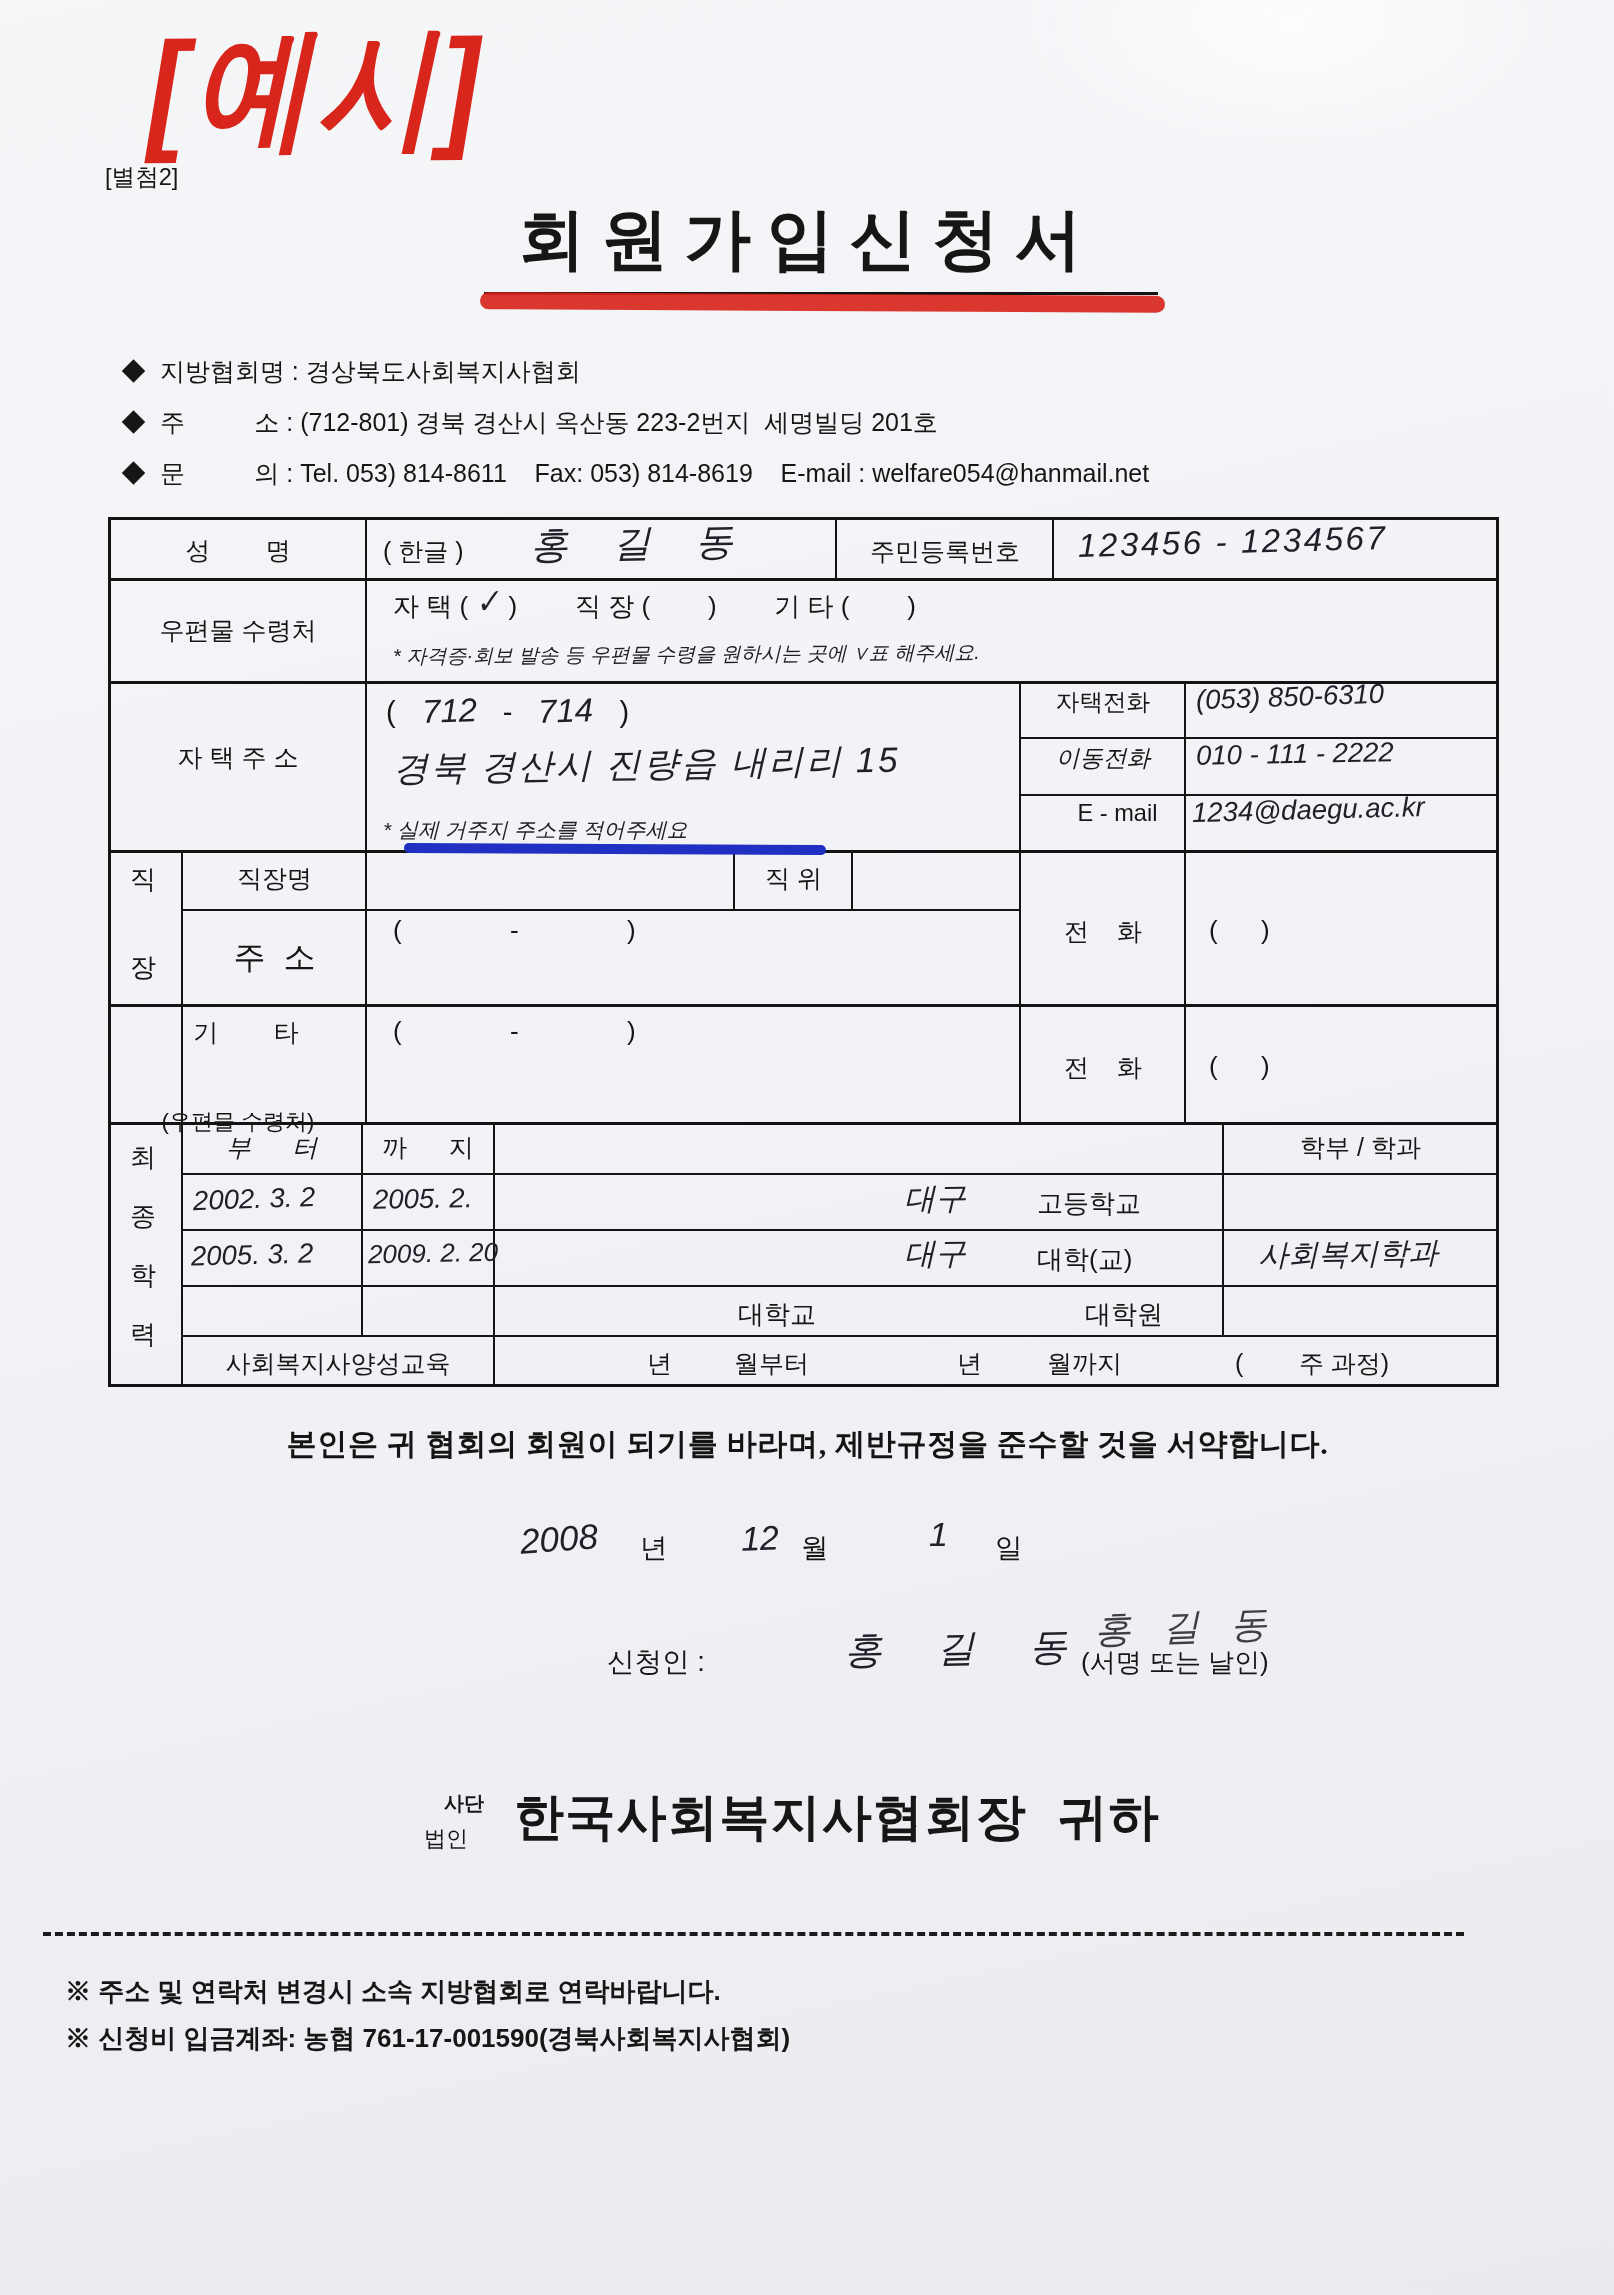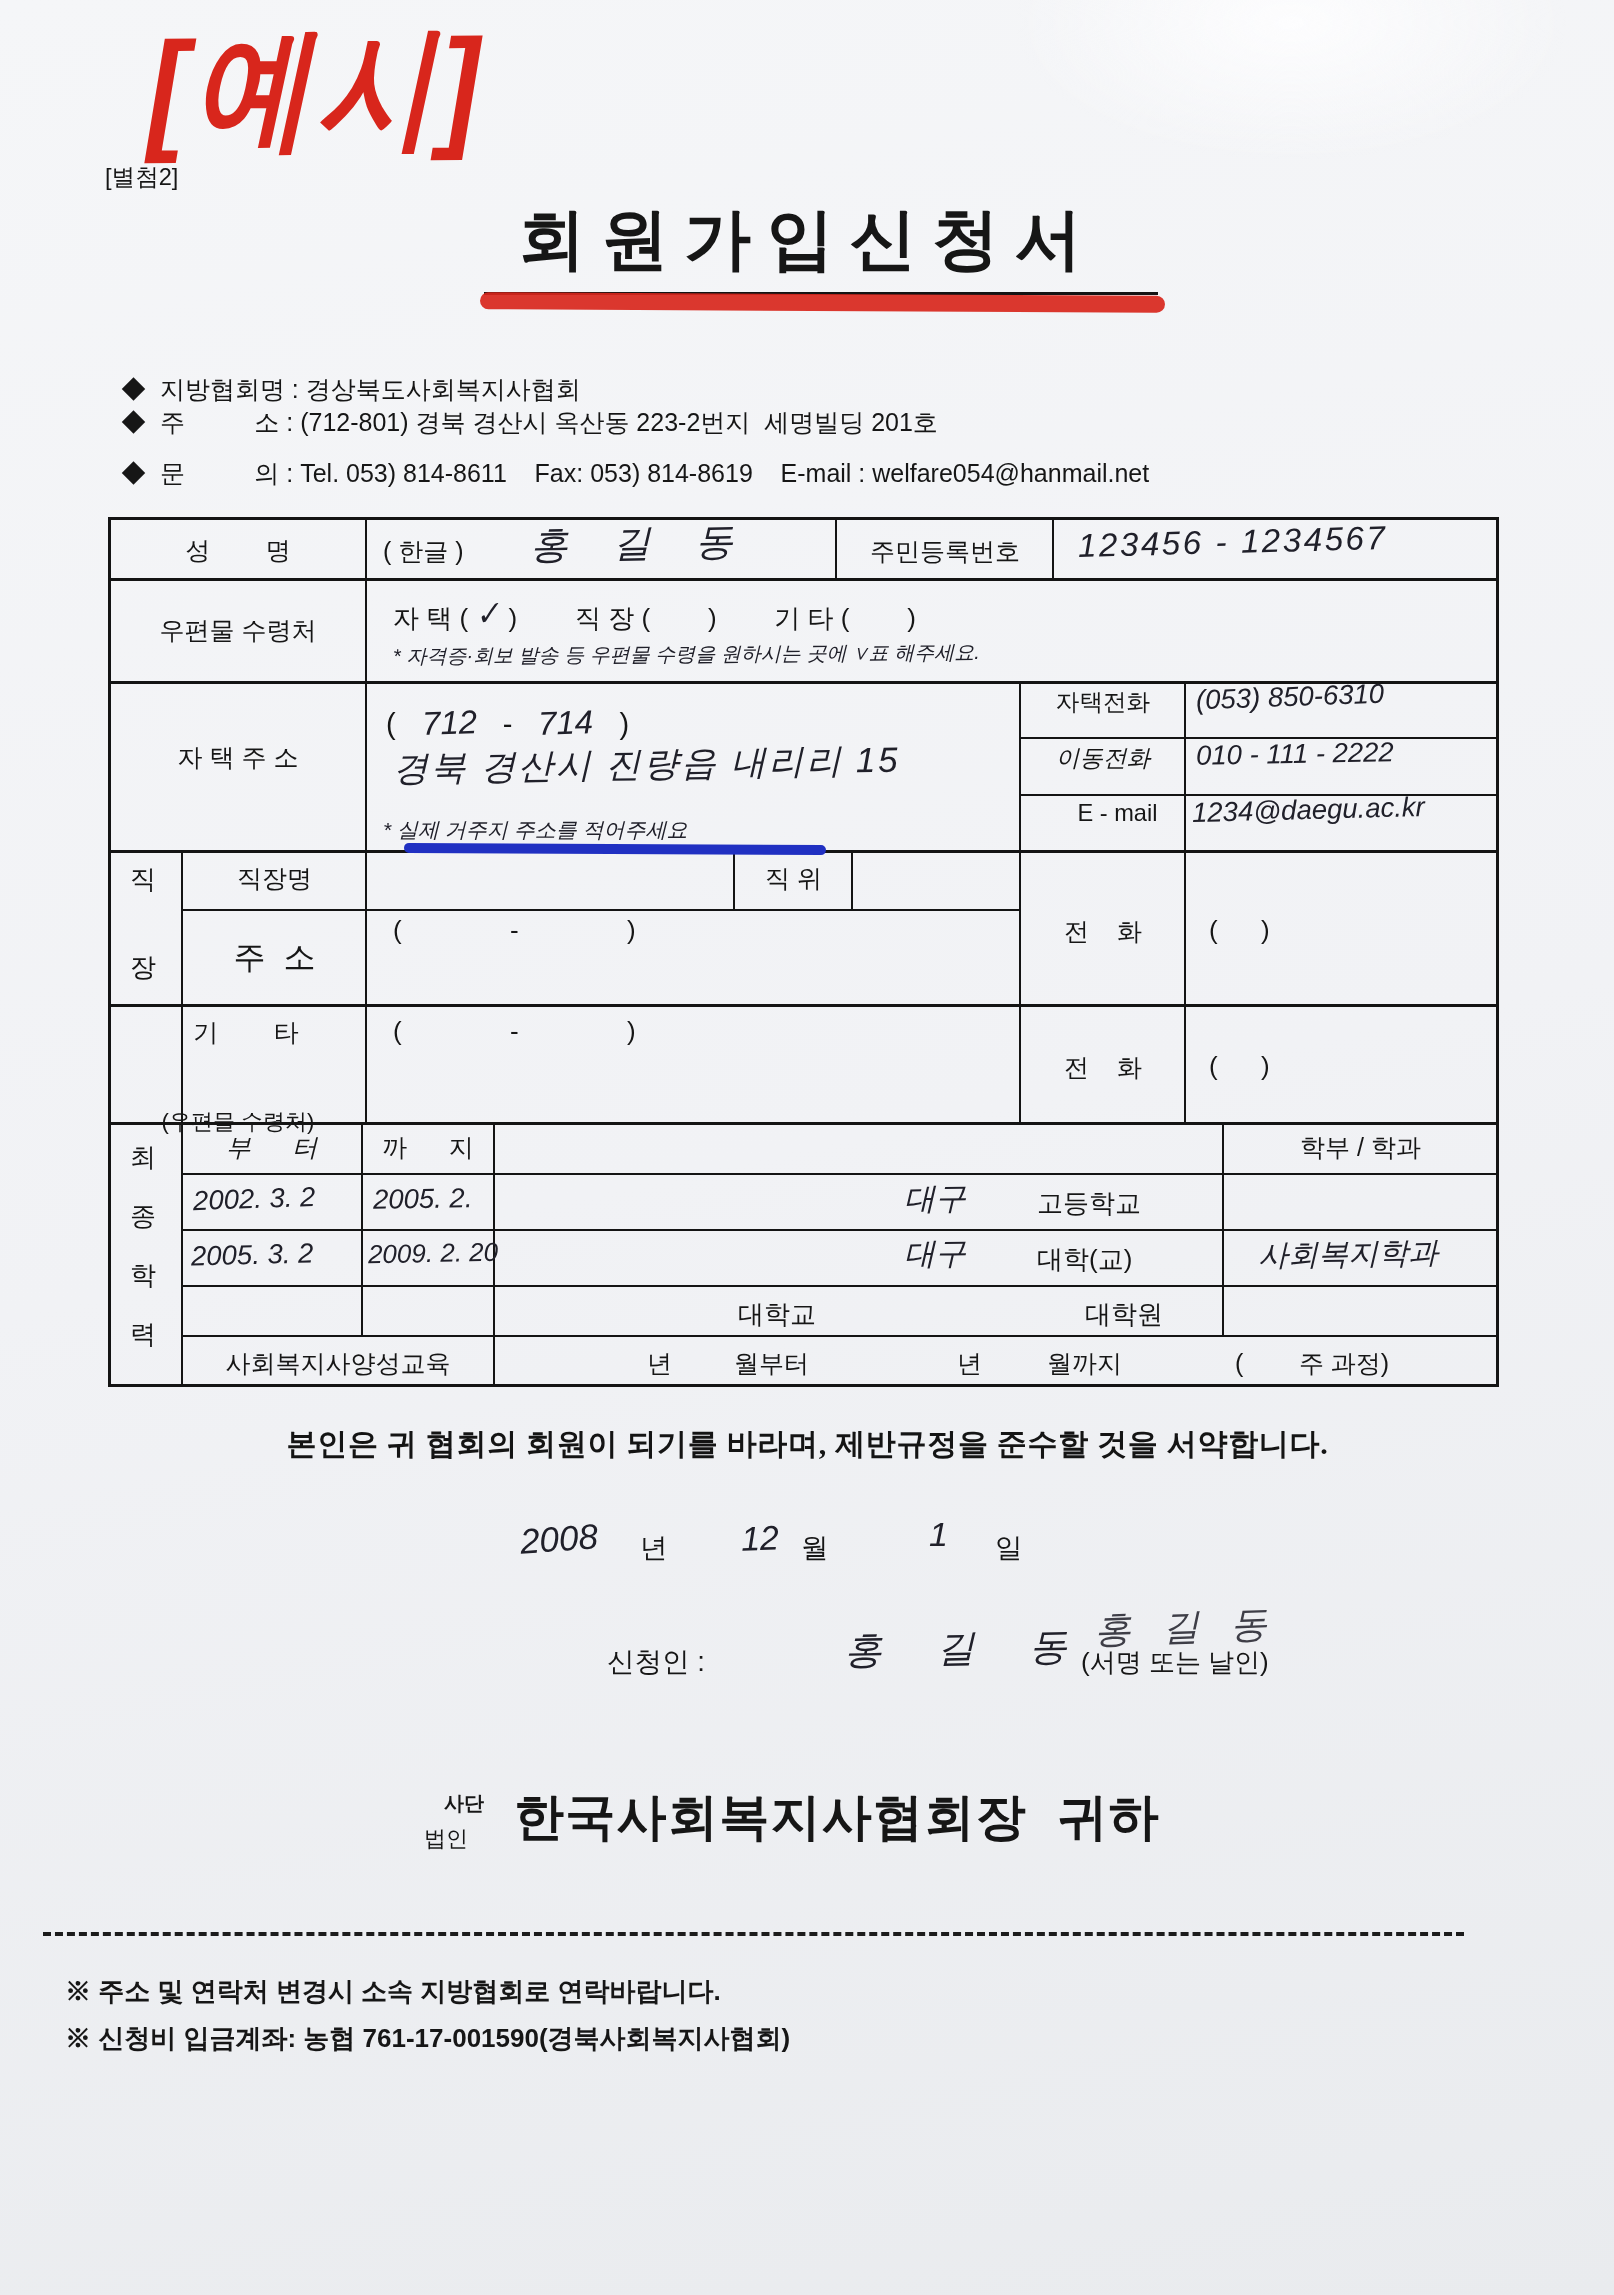--- a/index.html
+++ b/index.html
@@ -9,32 +9,32 @@
       radial-gradient(ellipse 393px 196px at 80% 1%, #fdfdfe 0%, rgba(253,253,254,0) 70%),
       linear-gradient(168deg,#f5f6f8 0%,#f1f2f5 50%,#e9ebee 100%);}
   .abs{position:absolute;}
   .print{color:#161616;}
   .serif{font-family:"Liberation Serif",serif;}
   .hand{font-family:"Liberation Sans",sans-serif;font-style:italic;color:#20202a;}
   .pre{white-space:pre;}
   .c{text-align:center;}
   .line{position:absolute;background:#141414;}
   .red{color:#d8261c;}
-  .flex{display:flex;align-items:baseline;margin-top:12px;}
+  .flex{display:flex;align-items:baseline;}
 </style>
 </head>
 <body>
 
 <div class="abs hand red" style="left:147px;top:9.2px;font-size:119px;font-weight:800;letter-spacing:5.2px;transform:scaleY(1.12) rotate(-.5deg);">[예시]</div>
 <div class="abs print" style="left:105px;top:161px;font-size:23.6px;">[별첨2]</div>
 <div class="abs print c" style="left:458px;top:194px;width:700px;font-size:67px;font-weight:800;letter-spacing:15.7px;">회원가입신청서</div>
 <div class="line" style="left:484px;top:292px;width:674px;height:2.6px;"></div>
 <div class="abs" style="left:480px;top:294px;width:685px;height:17px;background:#d8261c;border-radius:9.2px;opacity:.92;transform:rotate(.3deg);"></div>
 
-<div class="abs print pre" style="left:121px;top:355px;font-size:25px;margin-top:18px;">◆  지방협회명 : 경상북도사회복지사협회</div>
+<div class="abs print pre" style="left:121px;top:355px;font-size:25px;">◆  지방협회명 : 경상북도사회복지사협회</div>
 <div class="abs print pre" style="left:121px;top:406px;font-size:25px;">◆  주          소 : (712-801) 경북 경산시 옥산동 223-2번지  세명빌딩 201호</div>
 <div class="abs print pre" style="left:121px;top:457px;font-size:25px;">◆  문          의 : Tel. 053) 814-8611    Fax: 053) 814-8619    E-mail : welfare054@hanmail.net</div>
 
 <div class="abs" style="left:108px;top:517px;width:1391px;height:870px;border:3.9px solid #141414;box-sizing:border-box;"></div>
 
 <div class="line" style="left:108px;top:578px;width:1391px;height:3.3px;"></div>
 <div class="line" style="left:108px;top:681px;width:1391px;height:3.3px;"></div>
 <div class="line" style="left:1020px;top:737px;width:478px;height:2px;"></div>
 <div class="line" style="left:1020px;top:794px;width:478px;height:2px;"></div>
 <div class="line" style="left:108px;top:850px;width:1391px;height:3.3px;"></div>

